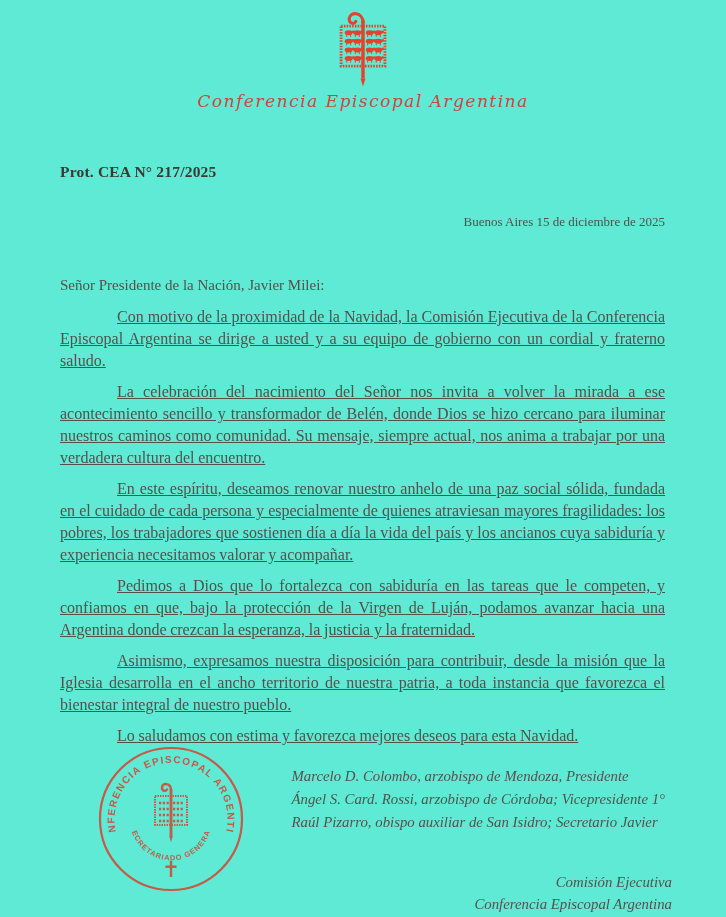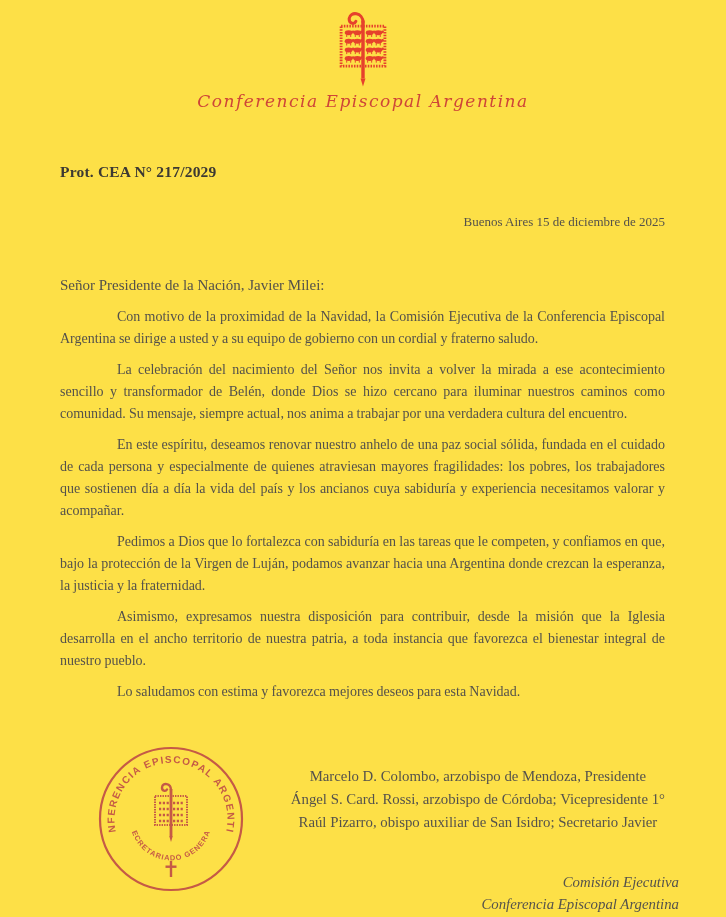--- a/index.html
+++ b/index.html
@@ -1,20 +1,20 @@
 <!DOCTYPE html>
 <html><head>
 <meta charset="utf-8">
 <style>
   html, body { margin: 0; padding: 0; background: #ffffff; }
   .page {
     position: relative;
     width: 726px;
     height: 917px;
-    background: #fde047;
+    background: #5eead4;
     font-family: "Liberation Serif", serif;
     color: #54514b;
     overflow: hidden;
   }
   .letterhead { text-align: center; padding-top: 8px; }
   .emblem { display: block; margin: 0 auto; width: 88px; height: 80px; }
   .script-name {
     margin-top: 3px;
     font-family: "DejaVu Serif", serif;
     font-style: italic;
@@ -28,45 +28,47 @@
     font-weight: bold;
     font-size: 15.5px;
     letter-spacing: 0.2px;
     color: #3c3933;
   }
   .dateline { margin-top: 33px; text-align: right; font-size: 13px; }
   .salutation { margin-top: 47px; font-size: 15px; }
   .paragraphs { margin-top: 12px; }
   .paragraphs p {
     margin: 0 0 9px 0;
-    font-size: 14px;
+    font-size: 16px;
     line-height: 22px;
     text-align: justify;
     text-indent: 57px;
     word-spacing: -0.3px;
+    text-decoration: underline;
   }
   .seal {
     position: absolute;
     left: 96px;
     top: 744px;
     width: 150px;
     height: 150px;
   }
   .signatures {
     position: absolute;
     right: 61px;
     top: 765px;
-    text-align: center;
+    text-align: left;
+    font-style: italic;
     font-size: 14.8px;
     line-height: 23px;
     color: #55524c;
   }
   .closing {
     position: absolute;
-    right: 47px;
+    right: 54px;
     top: 871px;
     text-align: right;
     font-style: italic;
     font-size: 14.8px;
     line-height: 22px;
     color: #55524c;
   }
   .seal text { font-family: "Liberation Sans", sans-serif; }
 </style>
 </head>
@@ -102,21 +104,21 @@
         <use href="#shp" x="52" y="53"></use>
         <use href="#shp" x="61" y="53"></use>
       <line x1="45" y1="13" x2="45" y2="74" stroke="#e6412c" stroke-width="3.6"></line>
       <path d="M45,15 C45,4.5 31.5,3 30.5,11 C30,16 35.5,18 37.5,14" fill="none" stroke="#e6412c" stroke-width="3.2" stroke-linecap="round"></path>
       <path d="M42.4,74 h5.2 L45,82.5 Z" fill="#e6412c"></path>
     </svg>
     <div class="script-name">Conferencia Episcopal Argentina</div>
   </header>
 
   <main class="content">
-    <div class="protocol">Prot. CEA N° 217/2029</div>
+    <div class="protocol">Prot. CEA N° 217/2025</div>
     <div class="dateline">Buenos Aires 15 de diciembre de 2025</div>
     <div class="salutation">Señor Presidente de la Nación, Javier Milei:</div>
     <div class="paragraphs">
       <p>Con motivo de la proximidad de la Navidad, la Comisión Ejecutiva de la Conferencia Episcopal Argentina se dirige a usted y a su equipo de gobierno con un cordial y fraterno saludo.</p>
       <p>La celebración del nacimiento del Señor nos invita a volver la mirada a ese acontecimiento sencillo y transformador de Belén, donde Dios se hizo cercano para iluminar nuestros caminos como comunidad. Su mensaje, siempre actual, nos anima a trabajar por una verdadera cultura del encuentro.</p>
       <p>En este espíritu, deseamos renovar nuestro anhelo de una paz social sólida, fundada en el cuidado de cada persona y especialmente de quienes atraviesan mayores fragilidades: los pobres, los trabajadores que sostienen día a día la vida del país y los ancianos cuya sabiduría y experiencia necesitamos valorar y acompañar.</p>
       <p>Pedimos a Dios que lo fortalezca con sabiduría en las tareas que le competen, y confiamos en que, bajo la protección de la Virgen de Luján, podamos avanzar hacia una Argentina donde crezcan la esperanza, la justicia y la fraternidad.</p>
       <p>Asimismo, expresamos nuestra disposición para contribuir, desde la misión que la Iglesia desarrolla en el ancho territorio de nuestra patria, a toda instancia que favorezca el bienestar integral de nuestro pueblo.</p>
       <p>Lo saludamos con estima y favorezca mejores deseos para esta Navidad.</p>
     </div>

